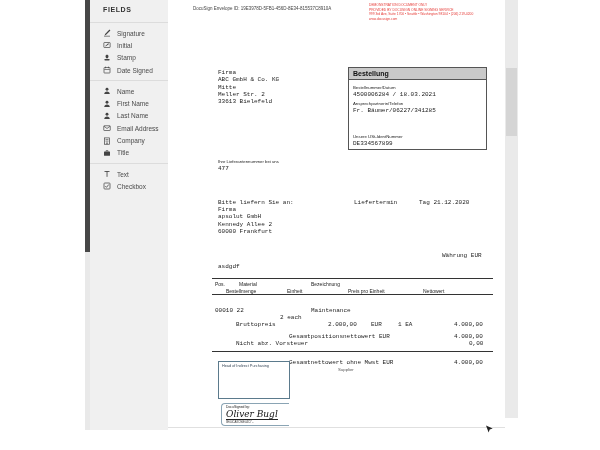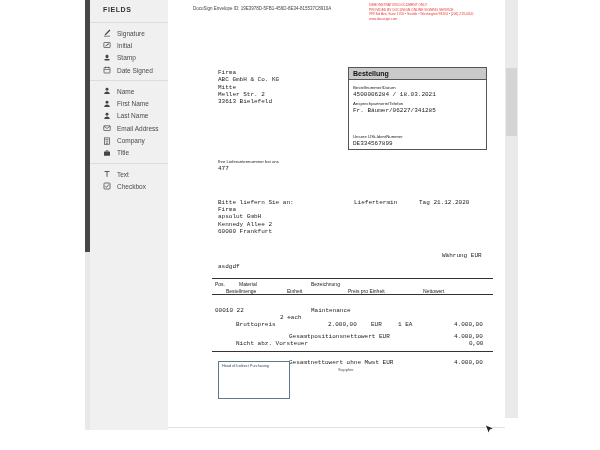--- a/index.html
+++ b/index.html
@@ -256,20 +256,25 @@
     <div class="hrule" style="left:44px; top:351px; width:281px;"></div>
     <div class="abs mono" style="left:121px; top:359px;">Gesamtnettowert ohne Mwst EUR</div>
     <div class="abs mono" style="left:286px; top:359px;">4.000,00</div>
 
     <div class="abs tlabel" style="left:170px; top:367px; color:#555;">Supplier</div>
 
     <div class="sig-field-box">
       <div class="cap">Head of Indirect Purchasing</div>
     </div>
 
+    <div class="ds-stamp">
+      <div class="dsby">DocuSigned by:</div>
+      <div class="sig-script">Oliver Bugl</div>
+      <div class="sig-id">8E04CA8C96E44C7...</div>
+    </div>
   </div>
 
   <div class="doc-scroll-track">
     <div class="doc-scroll-thumb"></div>
   </div>
 
   <div class="cursor">
     <svg viewBox="0 0 12 14" width="7" height="9">
         <path d="M0 0 L4.5 12 L6.3 7 L11.5 5.2 Z" fill="#222"></path>
       </svg>

